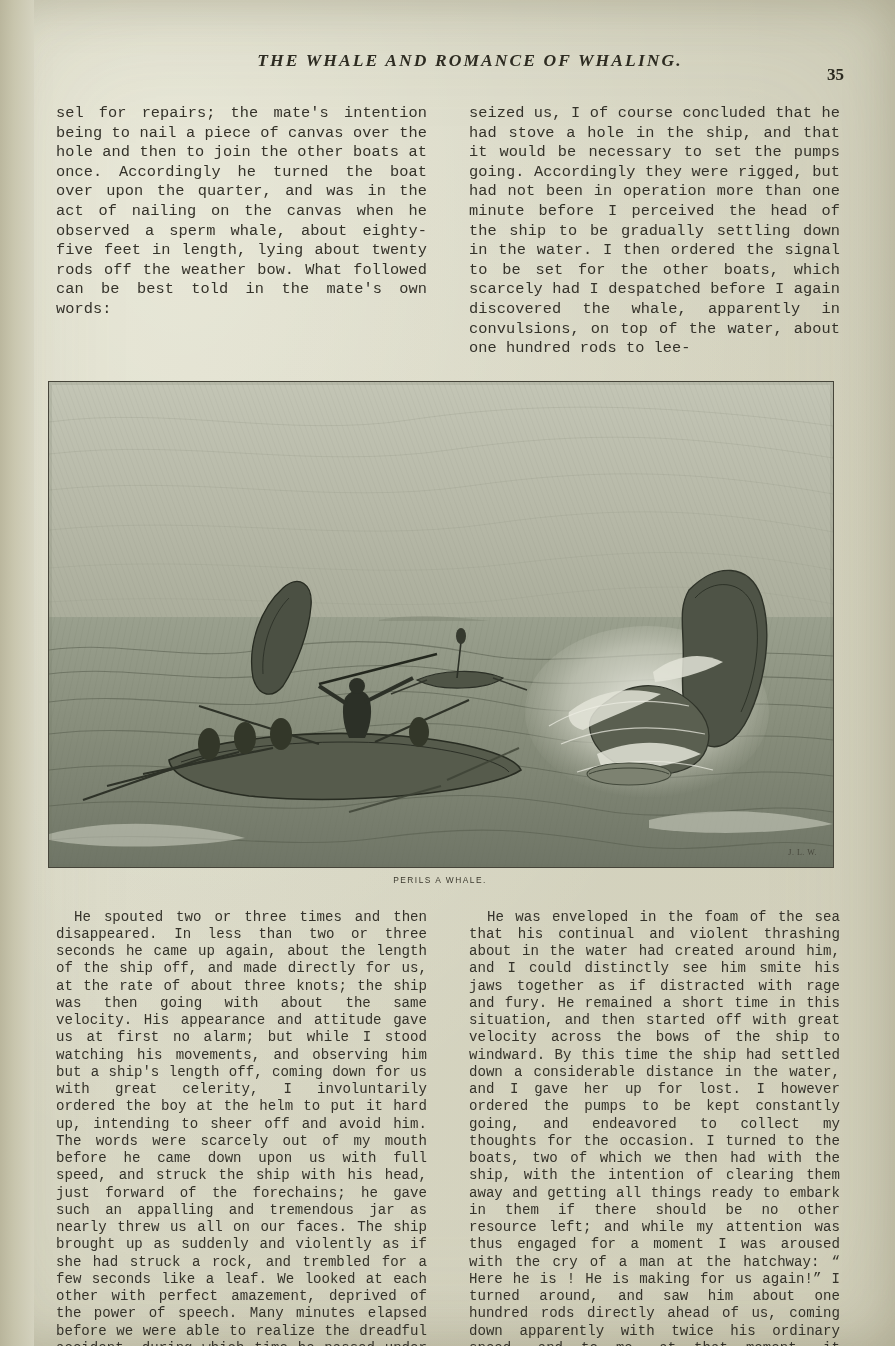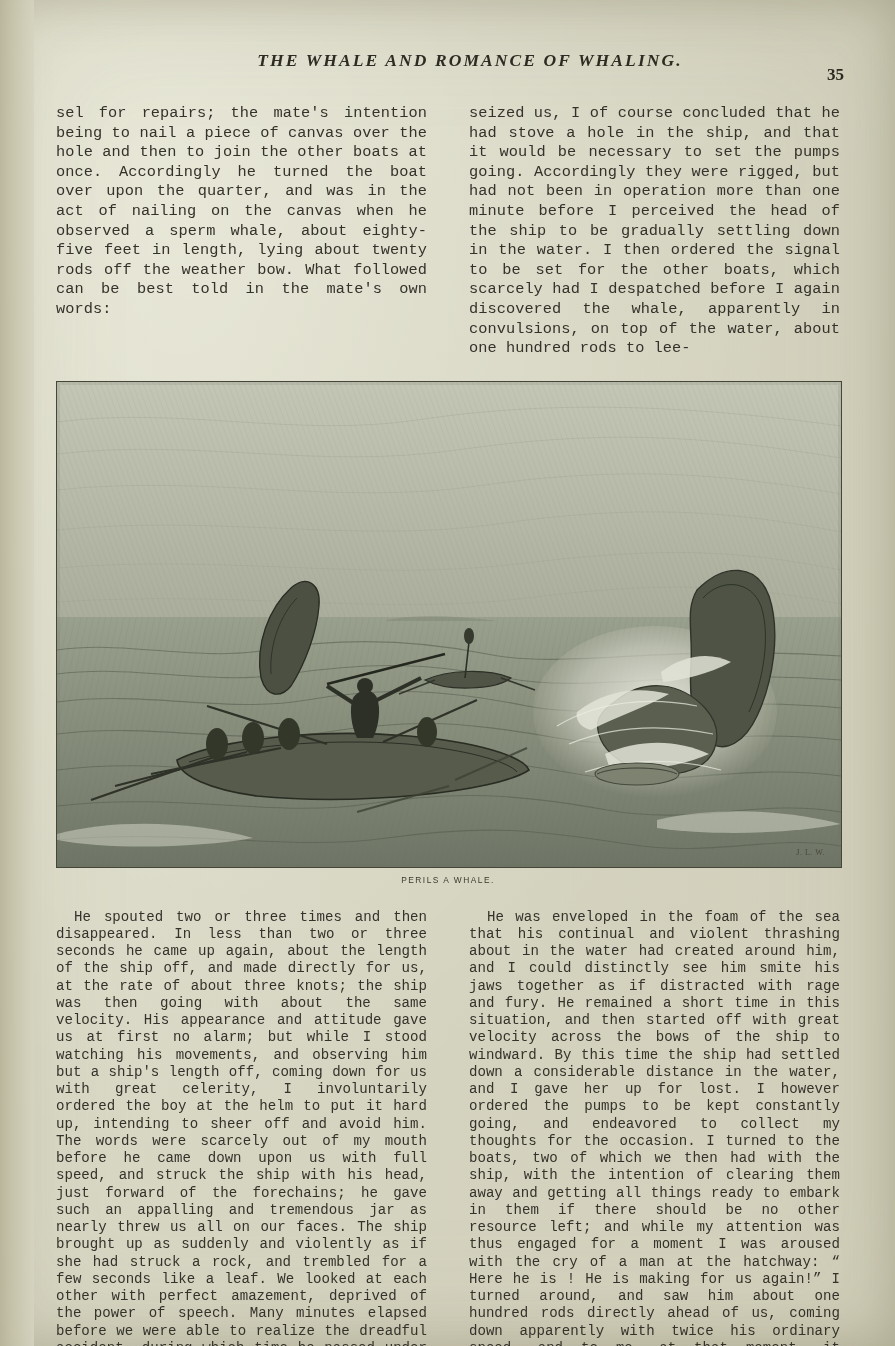--- a/index.html
+++ b/index.html
@@ -102,21 +102,20 @@
     line-height: 19.6px;
     letter-spacing: 0.05px;
   }
   .bottom-block .col p {
     font-size: 14.1px;
     line-height: 17.25px;
   }
   
   .figure {
     margin-top: 14px;
-    margin-left: 8px;
     width: 784px;
   }
   .plate {
     position: relative;
     width: 784px;
     height: 485px;
     border: 1px solid #46453a;
     background: #b9bbab;
     overflow: hidden;
   }

